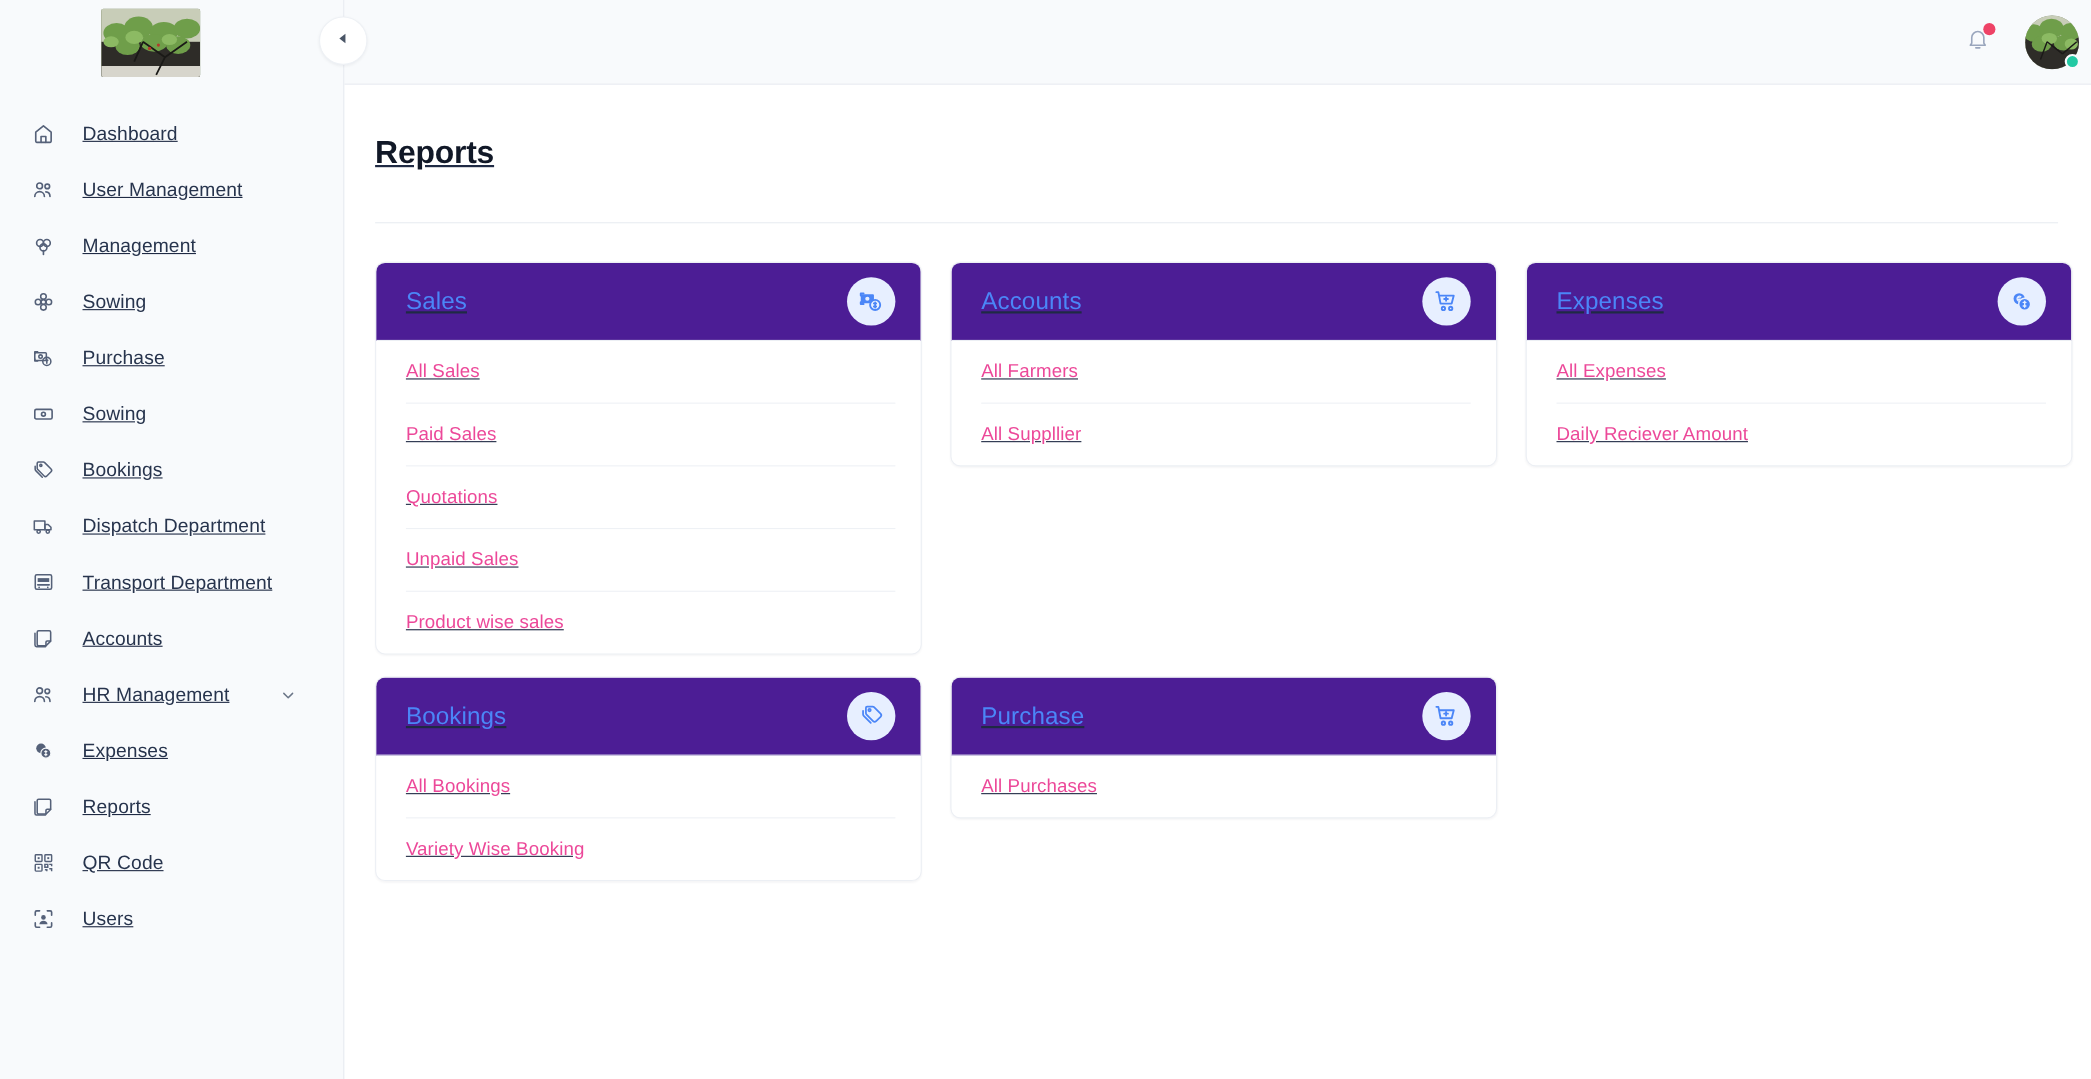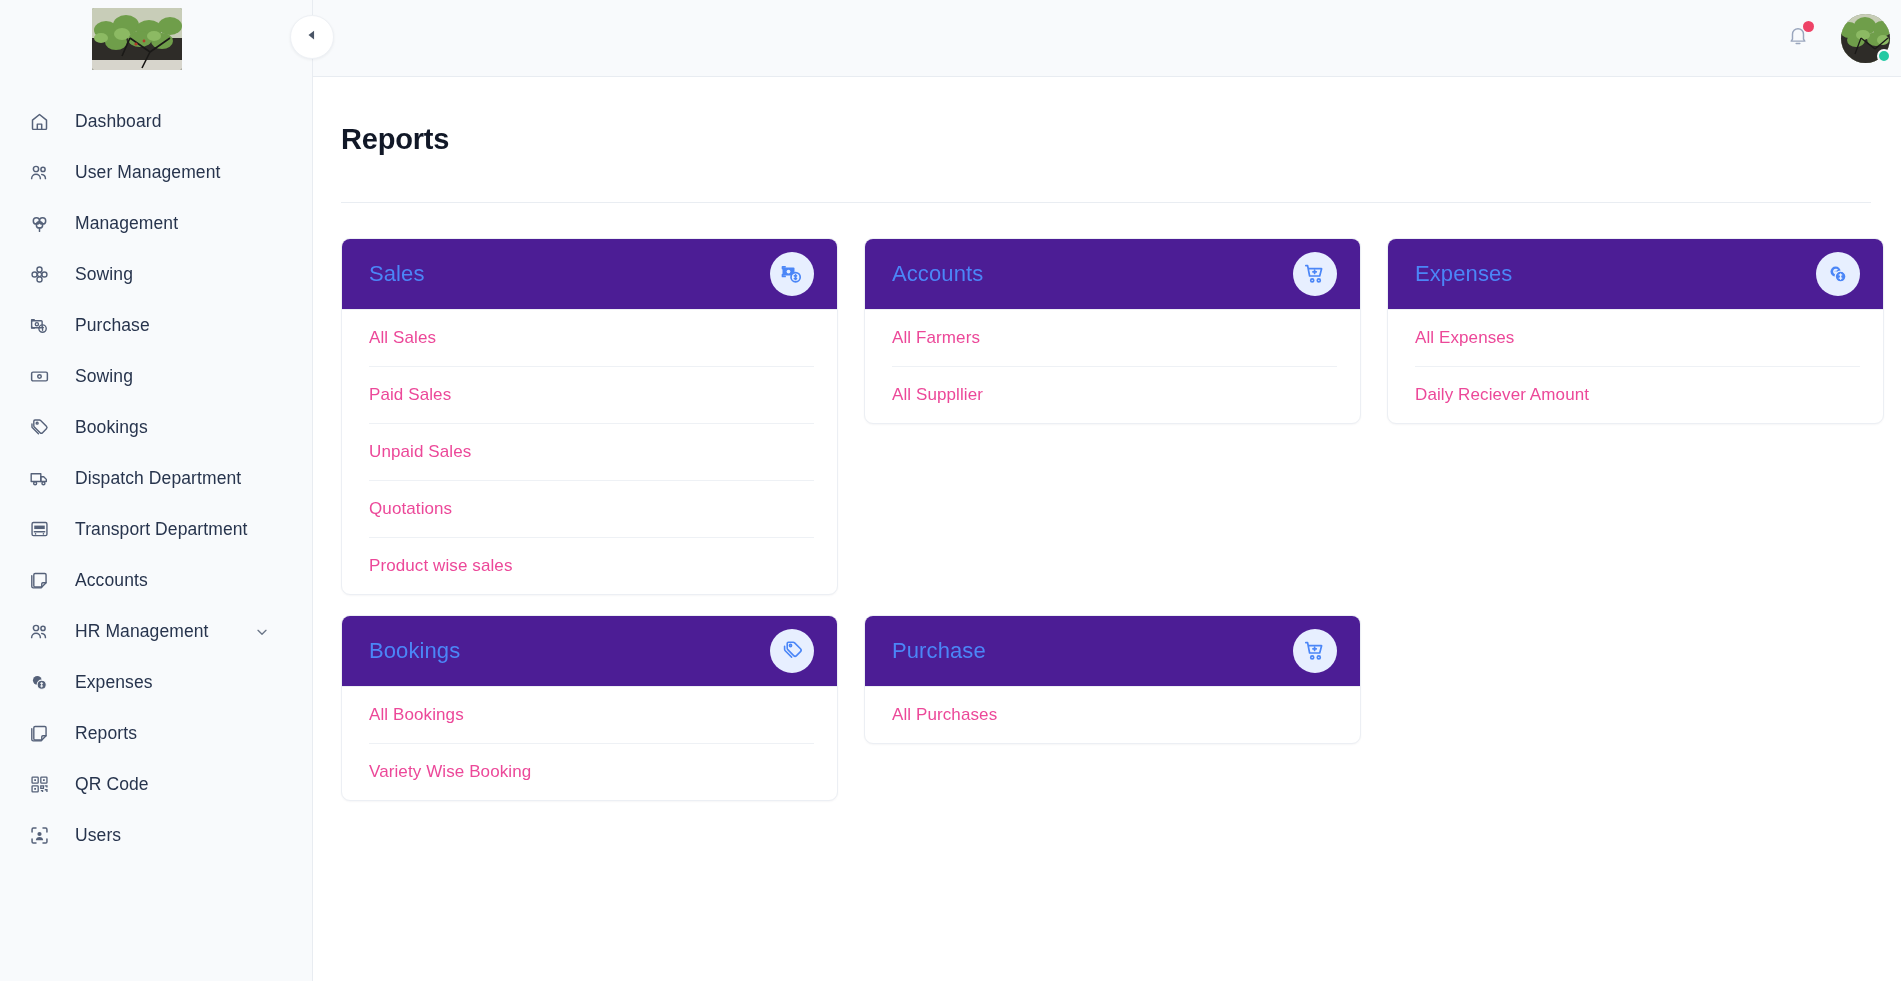--- a/index.html
+++ b/index.html
@@ -16,20 +16,21 @@
     background: #ffffff;
     color: #1f2a44;
     -webkit-font-smoothing: antialiased;
   }
 
   .app {
     display: flex;
     width: 1720px;
     height: 981px;
     position: relative;
+    text-decoration: underline;
   }
 
   
   .sidebar {
     width: 313px;
     min-width: 313px;
     height: 981px;
     background: #f8fafc;
     border-right: 1px solid #e8ecf1;
     display: flex;
@@ -561,22 +562,22 @@
                   <rect x="2.5" y="5.6" width="12" height="8" rx="1" fill="currentColor" stroke="none"></rect>
                   <circle cx="8.5" cy="9.6" r="1.9" fill="#e7efff" stroke="none"></circle>
                   <circle cx="15.6" cy="15.2" r="4.6" fill="#e7efff" stroke="currentColor" stroke-width="1.7"></circle>
                   <path d="M15.6 12.9v4.6M14.4 13.8h2.1M14.4 16.6h2.1"></path>
                 </svg>
             </span>
           </div>
           <div class="card-body">
             <a class="card-link">All Sales</a>
             <a class="card-link">Paid Sales</a>
+            <a class="card-link">Quotations</a>
             <a class="card-link">Unpaid Sales</a>
-            <a class="card-link">Quotations</a>
             <a class="card-link">Product wise sales</a>
           </div>
         </section>
 
         <section class="card">
           <div class="card-header">
             <span class="card-title">Accounts</span>
             <span class="card-icon">
               <svg width="24" height="24" viewBox="0 0 24 24" fill="none" stroke="currentColor" stroke-width="1.7" stroke-linecap="round" stroke-linejoin="round">
                   <path d="M2.8 3.6h1.8l2 10.4h10.1l1.9-7.3H6.1"></path>

